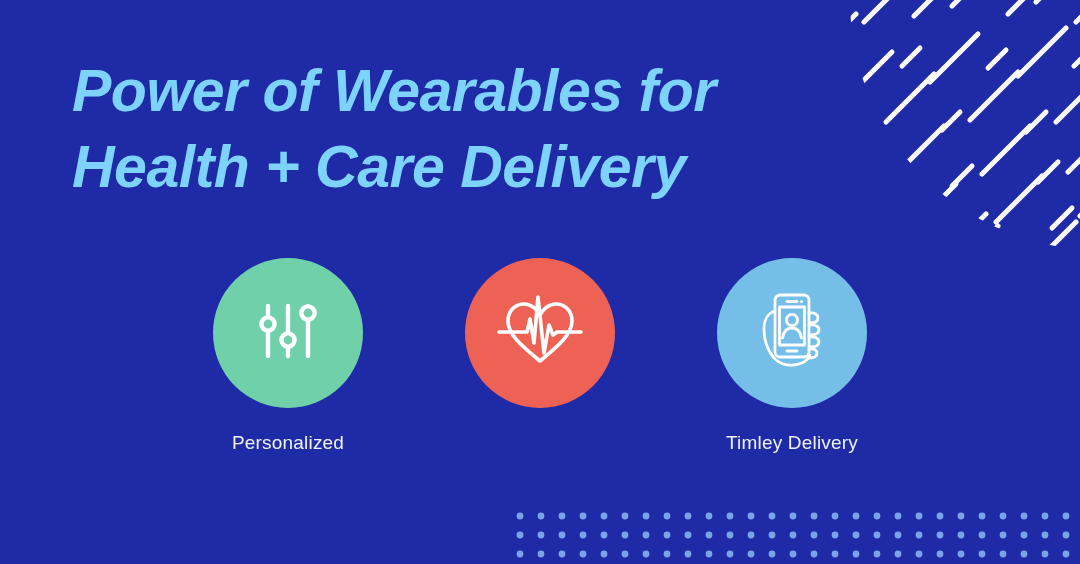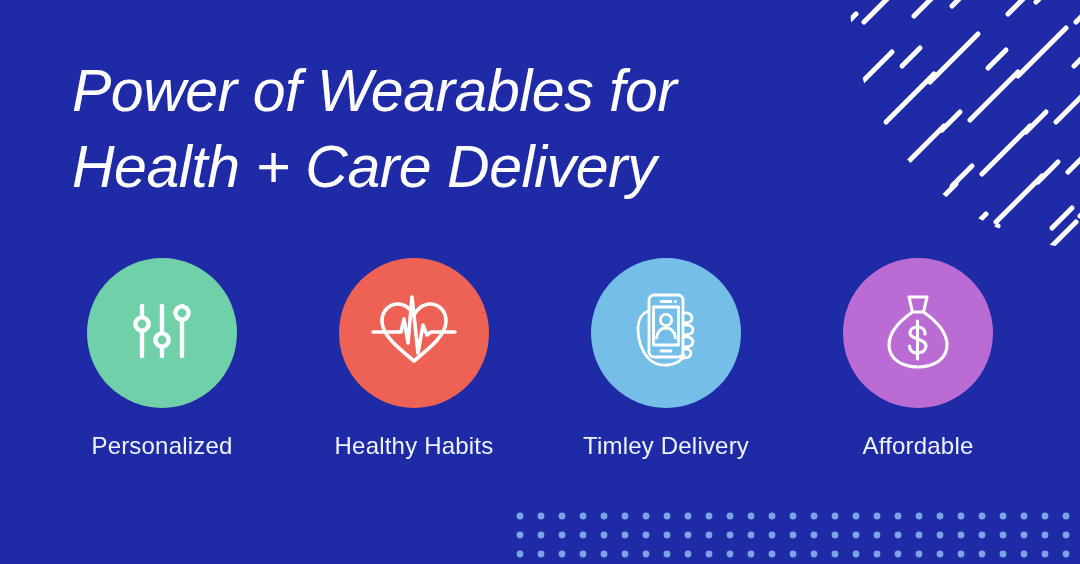--- a/index.html
+++ b/index.html
@@ -39,24 +39,24 @@
     height: 52px;
     pointer-events: none;
   }
 
   
   .headline {
     position: absolute;
     left: 72px;
     top: 54px;
     width: 740px;
-    color: #ffffff;
+    color: #7dd3fc;
     font-size: 59px;
     line-height: 1.28;
-    font-weight: 400;
+    font-weight: 700;
     font-style: italic;
     letter-spacing: -0.5px;
     white-space: pre-line;
   }
 
   
   .features {
     position: absolute;
     left: 0;
     top: 258px;
@@ -75,21 +75,21 @@
     width: 150px;
     height: 150px;
     border-radius: 50%;
     display: flex;
     align-items: center;
     justify-content: center;
   }
   .feature-label {
     margin-top: 24px;
     color: #eef3fb;
-    font-size: 24px;
+    font-size: 19px;
     font-weight: 400;
     letter-spacing: 0.2px;
     white-space: nowrap;
   }
 </style>
 </head>
 <body>
 
 <div id="poster">
 
@@ -194,21 +194,20 @@
         <span>
           <svg width="86" height="80" viewBox="0 0 86 80" xmlns="http://www.w3.org/2000/svg" aria-hidden="true">
             <g fill="none" stroke="#ffffff" stroke-width="3.6" stroke-linecap="round" stroke-linejoin="round">
               <path d="M43 70 C 26 56, 11 44, 11 30 C 11 19, 19 13, 27 13 C 34 13, 40 18, 43 24
                        C 46 18, 52 13, 59 13 C 67 13, 75 19, 75 30 C 75 44, 60 56, 43 70 Z"></path>
               <path d="M2 41 L26 41 L30 41 L33 28 L37 52 L41 6 L47 62 L52 34 L56 44 L60 41 L84 41"></path>
             </g>
           </svg>
         </span>
       </div>
-      <div class="feature-label">Healthy Habits</div>
     </div>
 
     <div class="feature">
       <div class="circle" style="background:#74bee8;">
         <span>
           <svg width="80" height="84" viewBox="0 0 80 84" xmlns="http://www.w3.org/2000/svg" aria-hidden="true">
             <g fill="none" stroke="#ffffff" stroke-width="2.8" stroke-linecap="round" stroke-linejoin="round">
 
               <rect x="23" y="6" width="34" height="62" rx="5"></rect>
 
@@ -230,41 +229,20 @@
               <path d="M57 36 C 64 35, 67 38, 67 41 C 67 44, 64 46, 58 46"></path>
               <path d="M57 48 C 64 47, 67 50, 67 53 C 67 56, 64 58, 58 58"></path>
               <path d="M57 60 C 63 59, 65 62, 65 64 C 65 67, 62 69, 57 69"></path>
             </g>
           </svg>
         </span>
       </div>
       <div class="feature-label">Timley Delivery</div>
     </div>
 
-    <div class="feature">
-      <div class="circle" style="background:#bb6cd4;">
-        <span>
-          <svg width="78" height="82" viewBox="0 0 78 82" xmlns="http://www.w3.org/2000/svg" aria-hidden="true">
-            <g fill="none" stroke="#ffffff" stroke-width="3.1" stroke-linecap="round" stroke-linejoin="round">
-
-              <path d="M30 7 L48 7 L44.5 22 L33.5 22 Z"></path>
-
-              <path d="M33.5 22 C 22 30, 10 42, 10 55 C 10 69, 23 77, 39 77
-                       C 55 77, 68 69, 68 55 C 68 42, 56 30, 44.5 22"></path>
-
-              <path d="M46 44 C 46 39, 42.5 37, 38.5 37 C 34 37, 31 39.5, 31 43
-                       C 31 50, 47 48, 47 56 C 47 60, 43.5 63, 38.5 63
-                       C 34 63, 30.5 60.5, 30.5 56"></path>
-              <line x1="38.5" y1="31" x2="38.5" y2="69"></line>
-            </g>
-          </svg>
-        </span>
-      </div>
-      <div class="feature-label">Affordable</div>
-    </div>
 
   </div>
 
   <div class="dot-field">
     <svg width="564" height="52" viewBox="0 0 564 52" xmlns="http://www.w3.org/2000/svg" aria-hidden="true">
       <defs>
         <pattern id="dotPat" x="0" y="0" width="21" height="19" patternUnits="userSpaceOnUse">
           <circle cx="4" cy="4" r="3.4" fill="#7aa3e8"></circle>
         </pattern>
       </defs>

